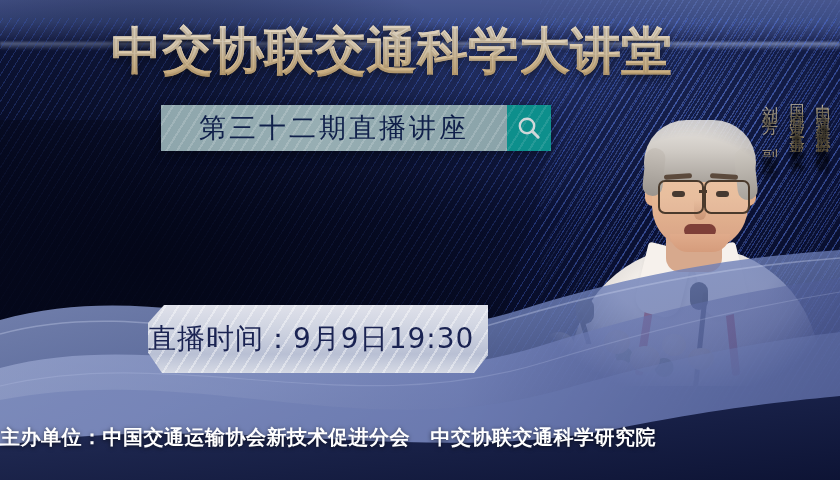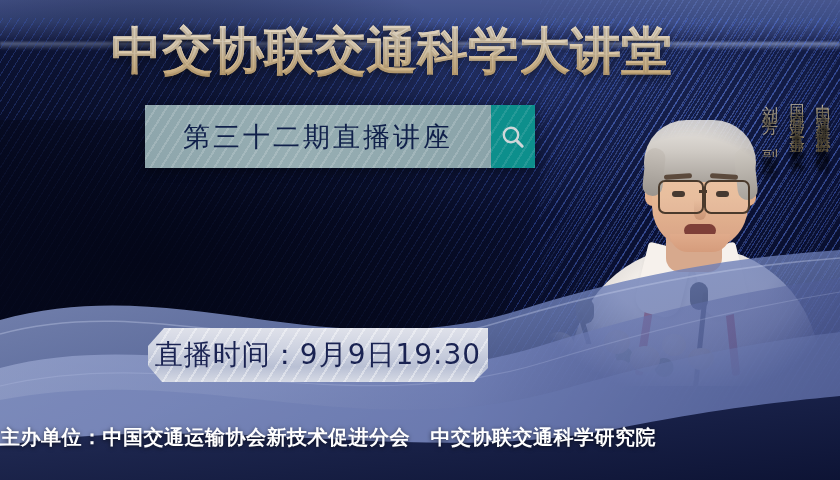--- a/index.html
+++ b/index.html
@@ -159,21 +159,21 @@
     -webkit-background-clip:text;background-clip:text;
     color:transparent;
     -webkit-text-stroke:0.5px rgba(120,90,50,.22);
     text-shadow:0 2px 0 rgba(40,30,10,.18);
     filter:drop-shadow(0 3px 5px rgba(0,0,0,.45));
     white-space:nowrap;
     padding-right:56px;
   }
 
   .sub-bar{
-    position:absolute;left:145px;top:105px;width:390px;height:63px;
+    position:absolute;left:161px;top:105px;width:390px;height:46px;
     display:flex;align-items:stretch;
     box-shadow:0 3px 10px rgba(0,0,0,.35);
     justify-content:flex-end;
   }
   .sub-bar-fill{
     position:relative;flex:1;
     background:linear-gradient(90deg,#8ea6ac 0%,#97aeb3 45%,#8aa3a9 100%);
     display:flex;align-items:center;justify-content:center;
     overflow:hidden;
   }
@@ -203,24 +203,24 @@
     font-family:"DejaVu Sans","Liberation Sans",sans-serif;
     font-weight:700;font-size:37px;letter-spacing:1px;
     color:#c98f2c;
     background:linear-gradient(180deg,#e0ad4a 0%,#cf942f 50%,#b97d22 100%);
     -webkit-background-clip:text;background-clip:text;color:transparent;
     text-shadow:0 2px 6px rgba(0,0,0,.5);
     white-space:nowrap;
   }
 
   .time-plate{
-    position:absolute;left:148px;top:328px;width:340px;height:54px;
+    position:absolute;left:148px;top:305px;width:340px;height:68px;
     background:linear-gradient(180deg,#dfe1ea 0%,#cdd2e0 40%,#b9c0d4 72%,#d6dae5 100%);
     clip-path:polygon(16px 0, 100% 0, 100% 74%, 326px 100%, 14px 100%, 0 70%, 0 18px);
-    display:flex;align-items:center;justify-content:center;
+    display:flex;align-items:center;
     box-shadow:0 4px 14px rgba(0,0,0,.45);
     overflow:hidden;
   }
   .time-plate:before{
     content:"";position:absolute;inset:0;
     background:repeating-linear-gradient(-58deg,
       rgba(255,255,255,.40) 0 2px, rgba(255,255,255,0) 2px 11px);
   }
   .time-text{
     position:relative;

